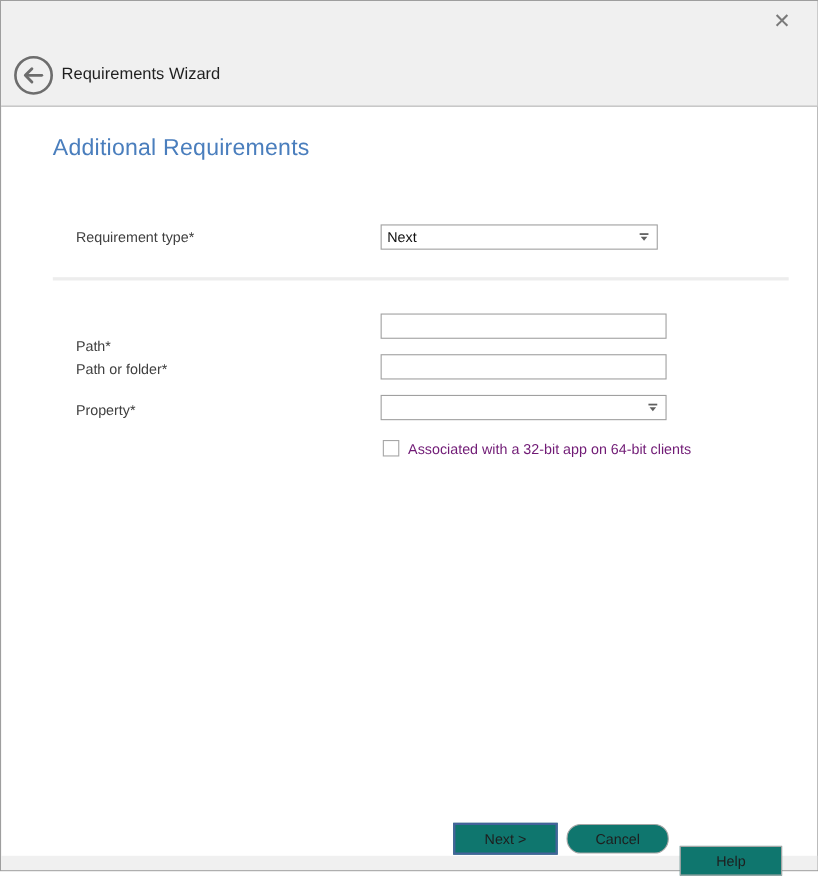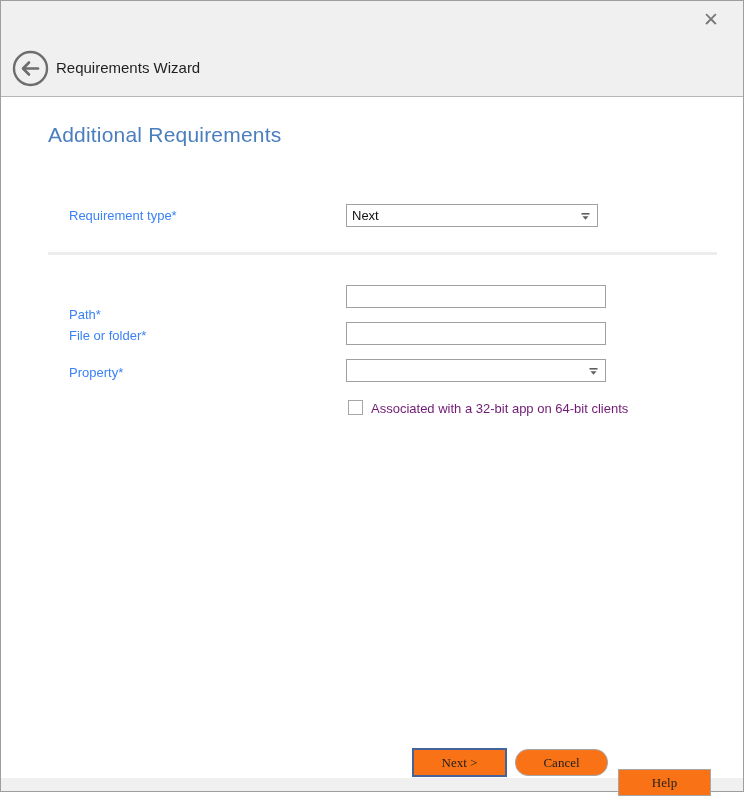--- a/index.html
+++ b/index.html
@@ -32,21 +32,21 @@
   .wizard-title {
     position:absolute; left:55px; top:58px; font-size:15px; color:#1f1f1f;
   }
   
   .page-heading {
     position:absolute; left:47px; top:122px; font-size:21px; font-weight:400;
     letter-spacing:0.2px;
     text-align:right;
   }
   
-  .field-label { position:absolute; left:68px; font-size:13px; color:#3b82f6; }
+  .field-label { position:absolute; left:68px; font-size:13px; color:#404040; }
   .lbl-reqtype { top:207px; }
   .lbl-path { top:290px;margin-top:16px; }
   .lbl-folder { top:327px; }
   .lbl-property { top:364px; }
 
   .combo {
     position:absolute; height:23px; border:1px solid #a0a0a0; background:#ffffff;
     display:flex; align-items:center; justify-content:space-between;
     padding:0 6px 0 5px; cursor:default;
   }
@@ -76,23 +76,23 @@
     position:absolute; left:370px; top:400px; font-size:13px; color:#701a75;
   }
 
   
   .footer-strip {
     position:absolute; left:0; top:777px; width:742px; height:13px;
     background:#f0f0f0;
   }
   .btn {
     position:absolute; top:748px; width:93px; height:27px;
-    background:#f97316; border:1px solid #a6a6a6;
+    background:#0f766e; border:1px solid #a6a6a6;
     font-size:13px; color:#1e1e1e; cursor:pointer;
-    font-family:Liberation Serif, serif; padding:0;
+    font-family:Liberation Sans, sans-serif; padding:0;
   }
   .btn-next {
     left:411px; top:747px; width:95px; height:29px;
     border:2px solid #44639a;
   }
   .btn-cancel { left:514px;border-radius:13px; }
   .btn-help { left:617px;margin-top:20px; }
 </style>
 </head>
 <body>
@@ -127,21 +127,21 @@
           <path d="M2.5 4.2 L8.5 4.2 L5.5 7.8 Z" fill="#5f5f5f"></path>
         </svg>
       </span>
     </div>
 
     <div class="divider"></div>
 
     <span class="field-label lbl-path">Path*</span>
     <input class="text-input inp-path" type="text" value="" style="">
 
-    <span class="field-label lbl-folder">File or folder*</span>
+    <span class="field-label lbl-folder">Path or folder*</span>
     <input class="text-input inp-folder" type="text" value="" style="">
 
     <span class="field-label lbl-property">Property*</span>
     <div class="combo combo-property">
       <span class="combo-text"></span>
       <span class="caret">
         <svg width="11" height="9" viewBox="0 0 11 9">
           <rect x="1.5" y="1" width="8" height="1.6" fill="#5f5f5f"></rect>
           <path d="M2.5 4.2 L8.5 4.2 L5.5 7.8 Z" fill="#5f5f5f"></path>
         </svg>

